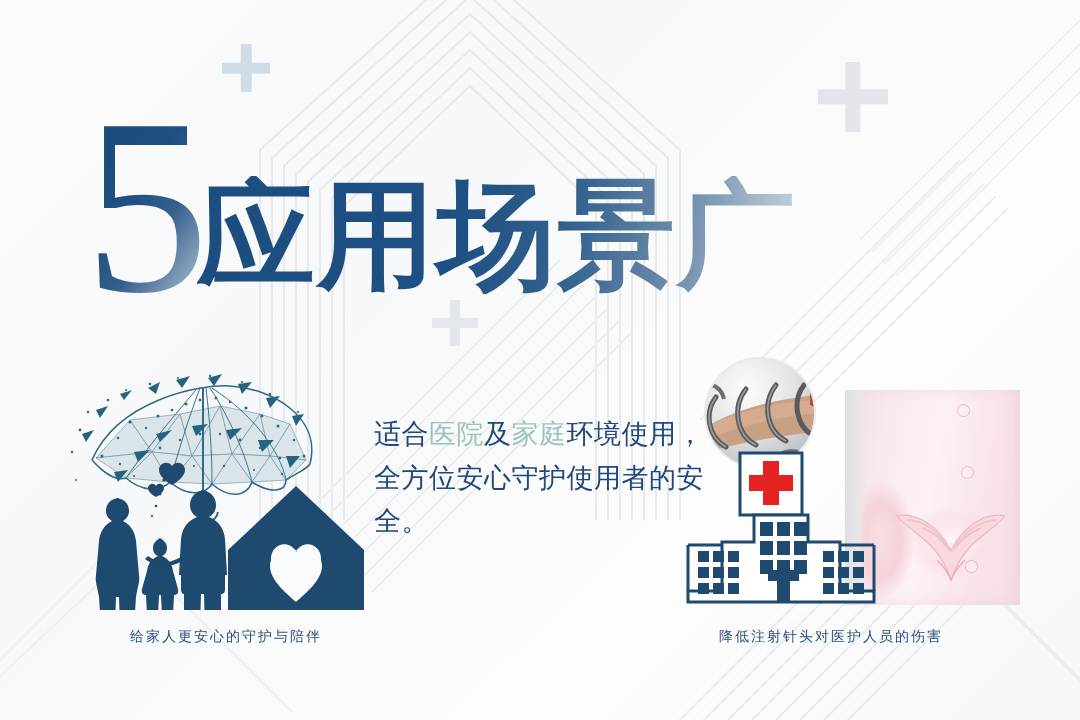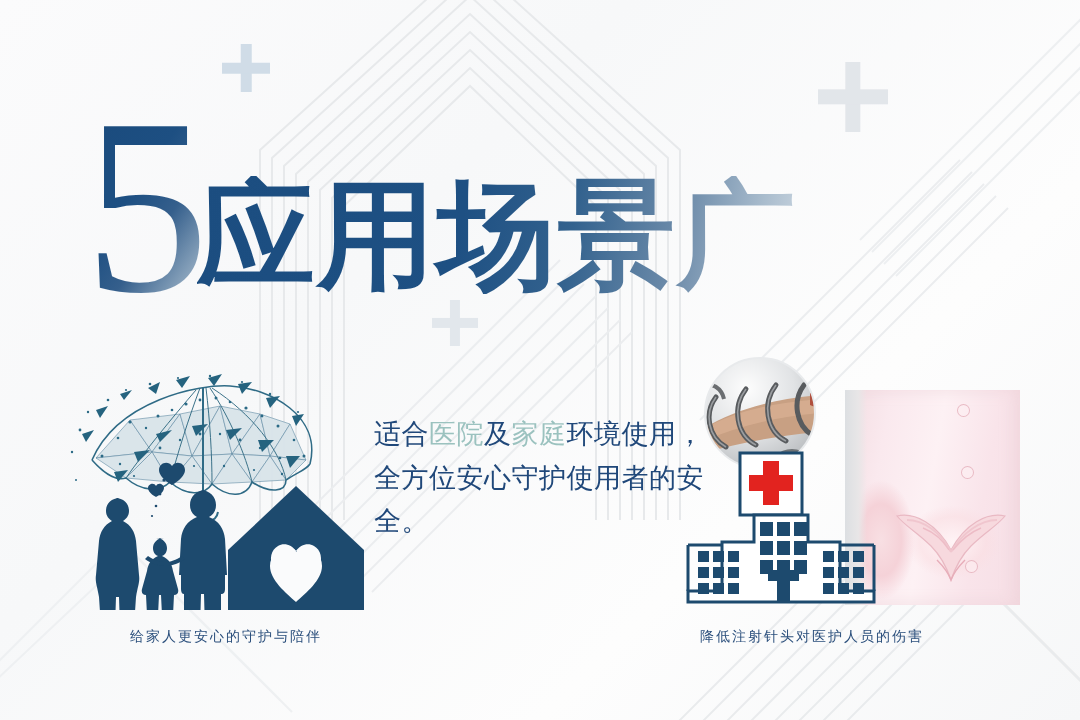--- a/index.html
+++ b/index.html
@@ -91,21 +91,21 @@
   .caption {
     position:absolute;
     font-family:"DejaVu Sans","Liberation Sans",sans-serif;
     font-size:14px;
     letter-spacing:2px;
     color:#2b4f7c;
     white-space:nowrap;
     text-align:right;
   }
   #caption-left  { left:130px; top:628px; }
-  #caption-right { left:700px; top:628px; }
+  #caption-right { left:719px; top:628px; }
 
   
   #illus-left { position:absolute; left:60px; top:360px; width:320px; height:250px; }
 
   
   #illus-right { position:absolute; left:660px; top:355px; width:380px; height:255px; }
 
   .photo-nurse {
     position:absolute;
     left:845px; top:390px;

